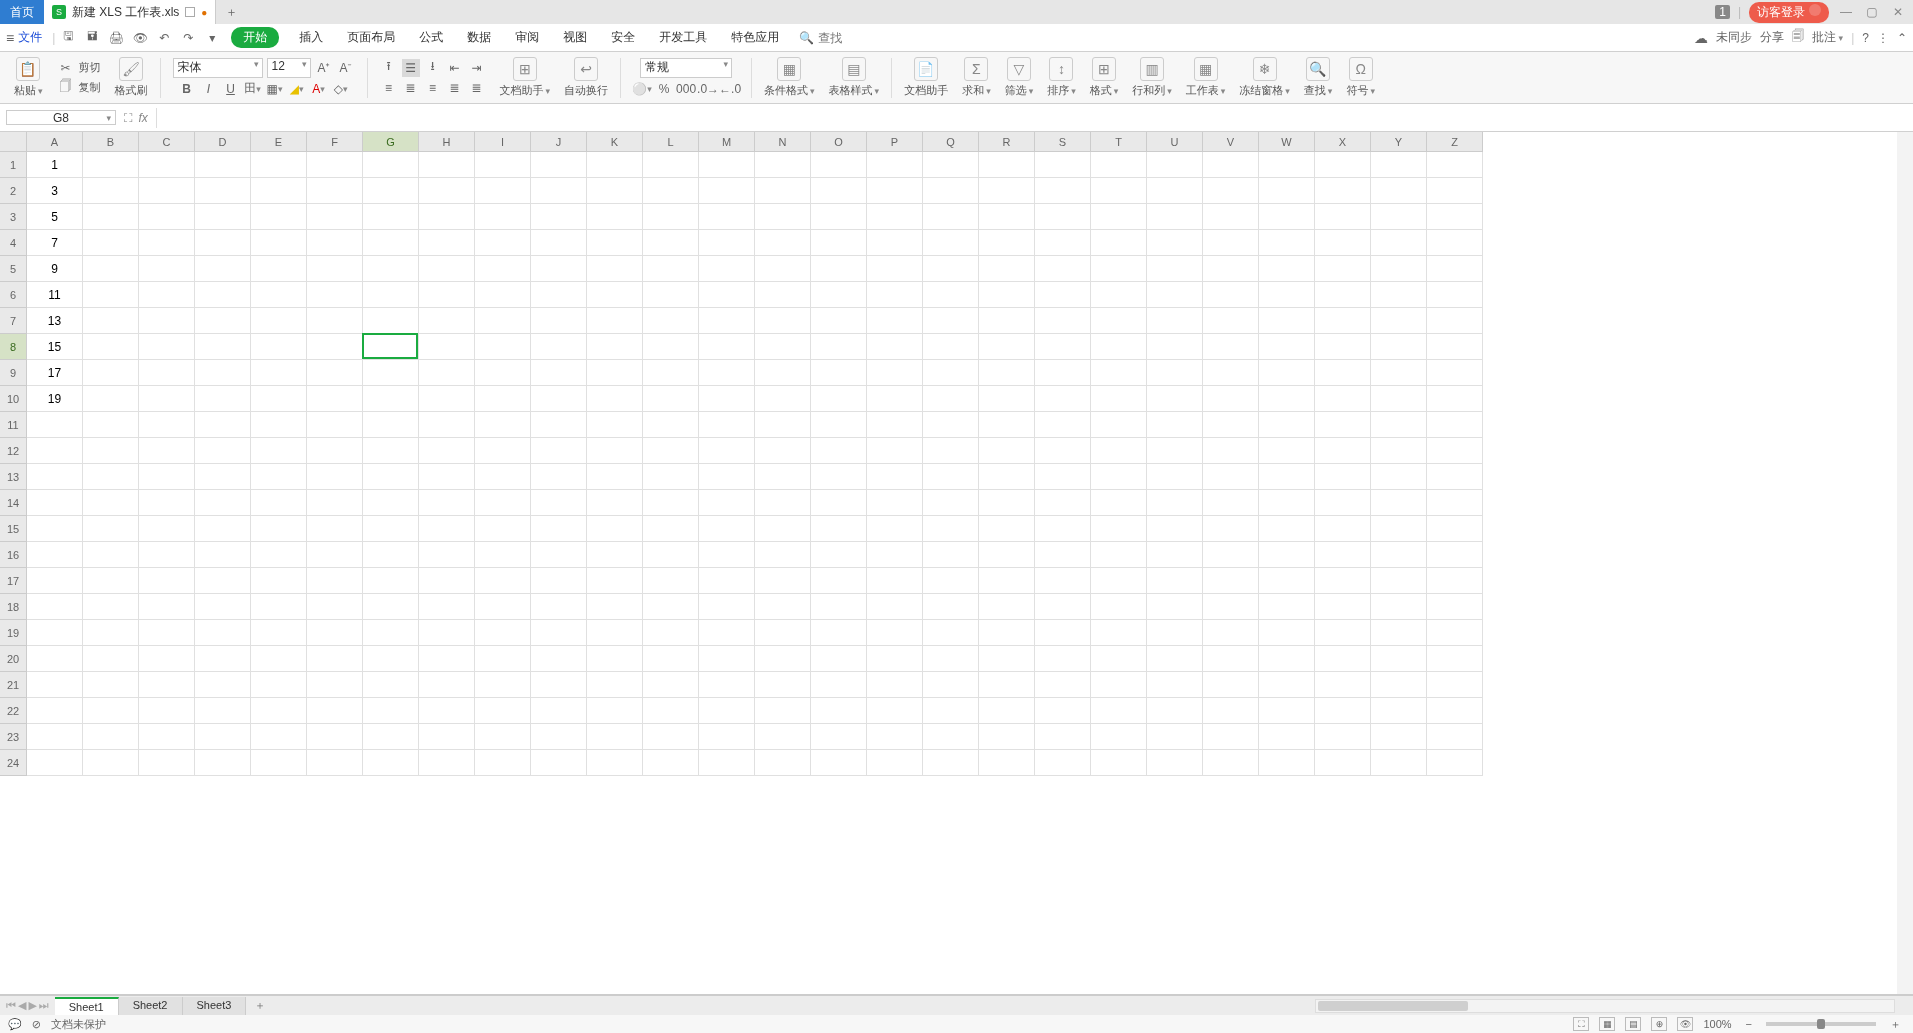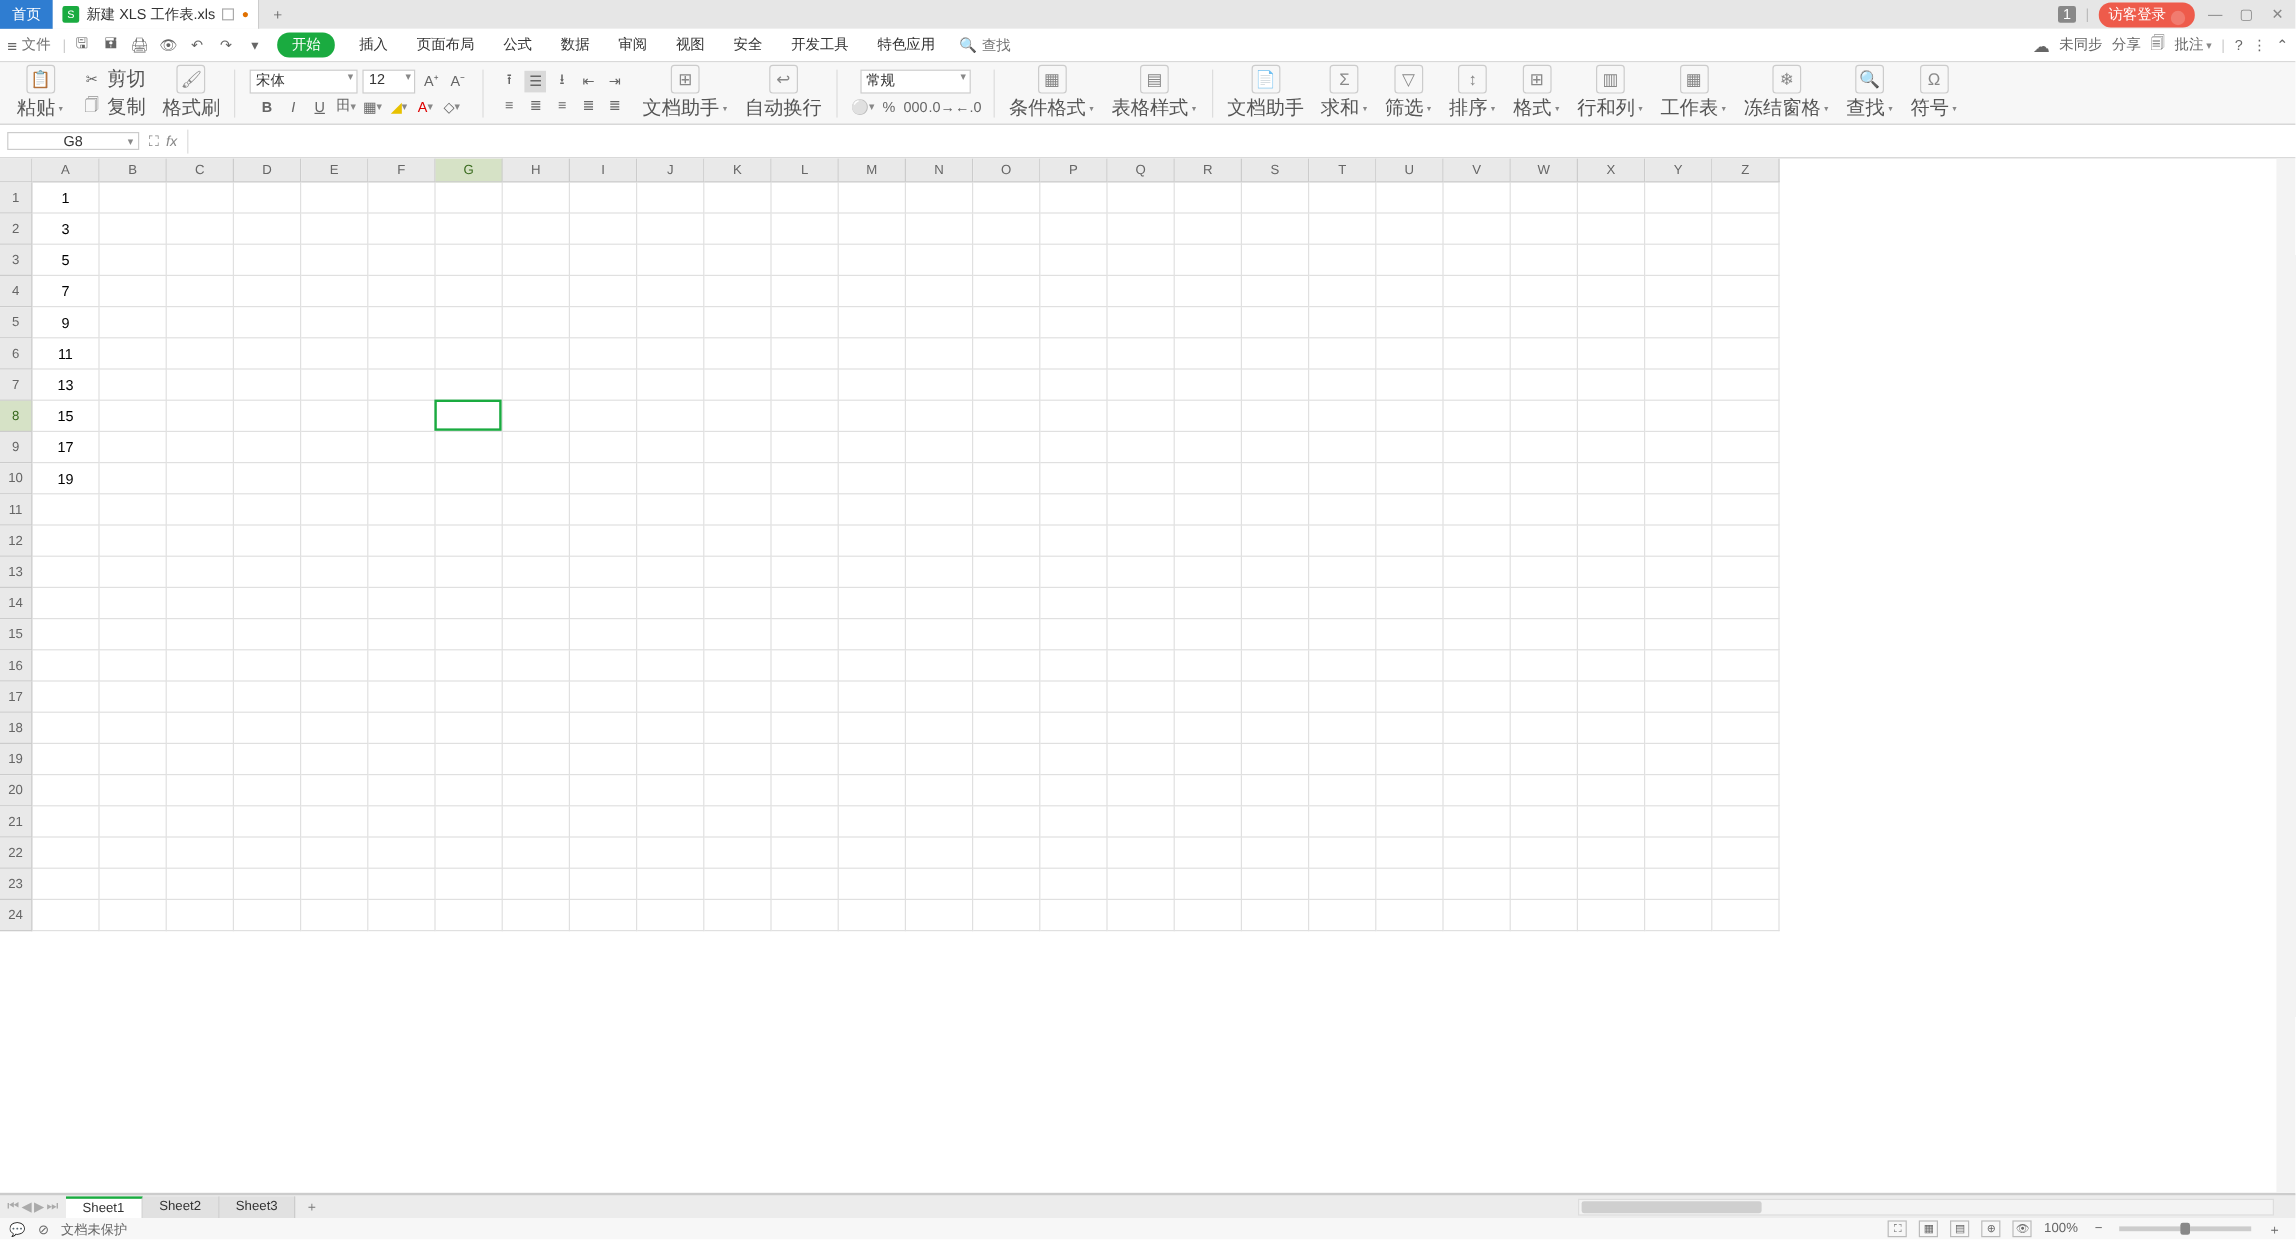--- a/index.html
+++ b/index.html
@@ -9,45 +9,45 @@
 .titlebar { height: 24px; background: #e6e6e6; display: flex; align-items: stretch; }
 .titlebar .home-tab { background: #2f7dd1; color: #fff; display: flex; align-items: center; justify-content: center; width: 44px; cursor: pointer; }
 .titlebar .doc-tab { background: #fff; display: flex; align-items: center; padding: 0 8px; gap: 6px; border-right: 1px solid #ccc; }
 .titlebar .doc-tab .s-icon { width: 14px; height: 14px; background: #1aab40; border-radius: 2px; color:#fff; font-size:9px; display:flex; align-items:center; justify-content:center; }
 .titlebar .doc-tab .dirty { color:#e07000; font-size:10px; }
 .titlebar .doc-tab .share-square { width:10px; height:10px; border:1px solid #aaa; }
 .titlebar .plus-tab { width: 30px; display:flex; align-items:center; justify-content:center; color:#666; cursor:pointer; }
 .titlebar .spacer { flex:1; }
 .titlebar .right { display:flex; align-items:center; gap:8px; padding-right:6px; }
 .titlebar .badge { background:#888; color:#fff; border-radius:2px; padding:0 4px; }
-.titlebar .login-pill { background:#ee5b4b; color:#fff; border-radius:10px; padding:2px 8px; display:flex; align-items:flex-end; gap:4px; }
+.titlebar .login-pill { background:#ee5b4b; color:#fff; border-radius:10px; padding:2px 8px; display:flex; align-items:flex-start; gap:4px; }
 .titlebar .login-pill .avatar { width:12px; height:12px; border-radius:50%; background:#fff3; }
 .titlebar .win-btn { width:18px; color:#888; text-align:center; cursor:pointer; }
 
 
 .menubar { height: 28px; background:#fff; border-bottom:1px solid #d0d0d0; display:flex; align-items:center; padding:0 6px; gap:4px; }
 .menubar .ham { font-size:14px; color:#666; cursor:pointer; }
-.menubar .file-lbl { color:#737373; margin-right:6px; cursor:pointer; }
+.menubar .file-lbl { color:#1d4ed8; margin-right:6px; cursor:pointer; }
 .menubar .qat { display:flex; gap:6px; color:#888; }
 .menubar .qat span { cursor:pointer; }
 .menubar .pill-active { background:#1aab40; color:#fff; border-radius:10px; padding:2px 12px; margin:0 6px; cursor:pointer; }
 .menubar .menu-item { padding:4px 10px; cursor:pointer; color:#333; }
 .menubar .search-box { margin-left:6px; display:flex; align-items:center; gap:4px; color:#888; }
 .menubar .search-box input { border:none; outline:none; width:60px; font-size:12px; }
 .menubar .spacer { flex:1; }
 .menubar .right-tools { display:flex; align-items:center; gap:8px; color:#666; }
 .menubar .right-tools span { cursor:pointer; }
 .menubar .cloud-icon { font-size:14px; }
 
 
 .ribbon { height: 52px; background:#f7f7f7; border-bottom:1px solid #d0d0d0; display:flex; align-items:center; padding:0 8px; gap:2px; white-space:nowrap; }
 .rib-group { display:flex; flex-direction:column; align-items:center; gap:2px; padding:0 6px; }
 .rib-group.stacked > div { display:flex; align-items:center; gap:4px; }
 .rib-group .big-icon { width:24px; height:24px; border:1px solid #ccc; border-radius:3px; display:flex; align-items:center; justify-content:center; color:#888; font-size:14px; }
-.rib-group .lbl { font-size:16px; color:#555; display:flex; align-items:center; gap:2px;font-family:Liberation Mono, monospace;}
+.rib-group .lbl { font-size:11px; color:#555; display:flex; align-items:center; gap:2px;}
 .divider { width:1px; height:40px; background:#ddd; margin:0 4px; }
 .small-btn { width:18px; height:18px; display:flex; align-items:center; justify-content:center; color:#666; cursor:pointer; font-size:12px; }
 .font-select, .size-select, .numfmt-select { border:1px solid #ccc; background:#fff; height:20px; padding:0 16px 0 4px; font-size:12px; position:relative; cursor:pointer; display:flex; align-items:flex-start; }
 .font-select::after, .size-select::after, .numfmt-select::after { content:"▾"; position:absolute; right:3px; color:#888; font-size:9px;}
 .font-select { width:90px; }
 .size-select { width:44px; }
 .numfmt-select { width:92px; }
 .mini-row { display:flex; gap:2px; }
 .btn-toggle-active { background:#d9d9d9; }
 .dd::after { content:" ▾"; font-size:9px; color:#888; }

